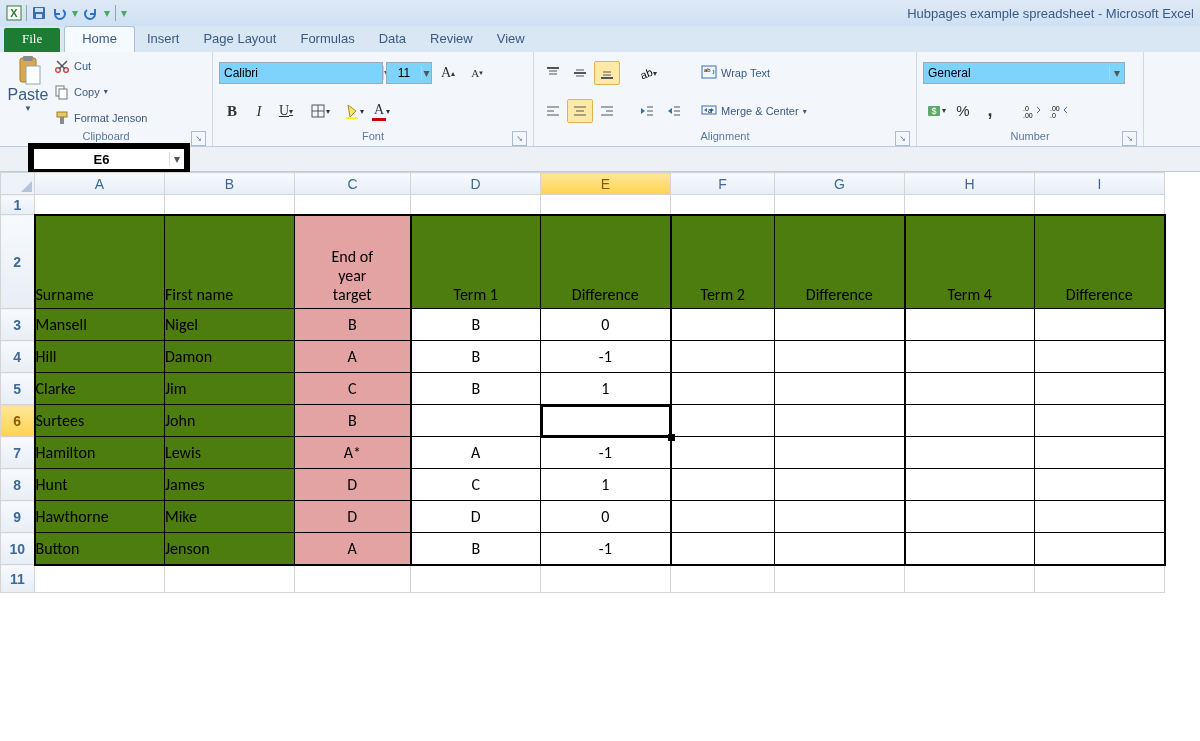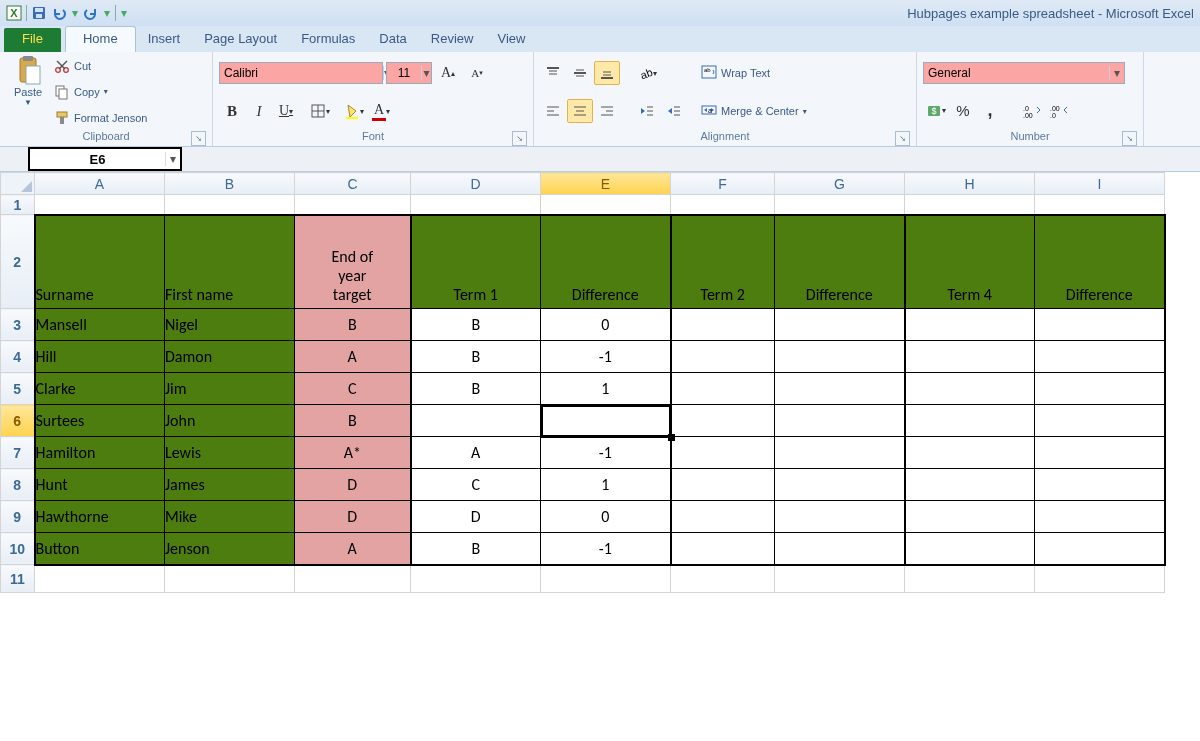--- a/index.html
+++ b/index.html
@@ -4,44 +4,44 @@
 <style>
   html,body{margin:0;padding:0;font-family:"Segoe UI",Tahoma,sans-serif;font-size:12px;color:#333;background:#fff;width:1200px;}
   .titlebar{height:26px;background:linear-gradient(#dfe9f5,#cfe0f3);display:flex;align-items:center;}
   .qat{display:flex;align-items:center;gap:4px;padding:0 6px;}
   .qat .ico{width:16px;height:16px;display:inline-flex;align-items:center;justify-content:center;}
   .qat .sep{width:1px;height:16px;background:#8aa;}
   .dd{width:8px;height:16px;display:inline-flex;align-items:center;justify-content:center;color:#4a6;}
   .title-text{flex:1;text-align:right;padding-right:6px;color:#3a5a85;font-size:13px;white-space:nowrap;}
   .tabs{height:26px;background:#d9e6f4;display:flex;font-size:13px;}
   .tab{padding:5px 12px;color:#3a5a85;cursor:pointer;}
-  .tab.file{background:#1e7b34;color:#fde047;border-radius:2px 2px 0 0;margin:2px 4px 0 4px;padding:3px 18px;}
+  .tab.file{background:#1e7b34;color:#ffffff;border-radius:2px 2px 0 0;margin:2px 4px 0 4px;padding:3px 18px;font-family:Liberation Serif, serif;}
   .tab.active{background:#f5faff;border:1px solid #a9c1db;border-bottom:none;border-radius:3px 3px 0 0;padding:4px 17px;}
   .ribbon{height:94px;background:#f3f7fc;border-bottom:1px solid #b8cde2;display:flex;}
   .group{border-right:1px solid #cbd9e8;padding:2px 6px 0 6px;display:flex;flex-direction:column;min-width:0;}
   .group-body{flex:1;display:flex;align-items:stretch;}
   .group-label{height:16px;font-size:11px;color:#5b7aa0;text-align:center;position:relative;}
   .dlaunch{position:absolute;right:0;bottom:0;width:13px;height:13px;border:1px solid #a7bdd6;display:flex;align-items:center;justify-content:center;font-size:8px;color:#5b7aa0;}
   .bigbtn{display:flex;flex-direction:column;align-items:center;justify-content:flex-start;width:44px;}
   .bigbtn .ico{width:32px;height:32px;}
-  .bigbtn .lbl{font-size:11px;color:#3a5a85;}
+  .bigbtn .lbl{font-size:16px;color:#3a5a85;}
   .clip-list{display:flex;flex-direction:column;justify-content:space-around;padding-left:4px;gap:3px;}
   .clip-item{display:flex;align-items:center;gap:4px;font-size:11px;color:#3a5a85;}
   .clip-item .ico{width:16px;height:16px;}
   .font-row{display:flex;align-items:center;gap:3px;}
-  .combo{height:20px;background:#fca5a5;border:1px solid #9ab;display:flex;align-items:center;}
+  .combo{height:20px;background:#7dd3fc;border:1px solid #9ab;display:flex;align-items:center;}
   .combo input{border:none;outline:none;font-size:12px;padding:0 4px;background:transparent;}
   .combo .arrow{width:14px;text-align:center;color:#555;border-left:1px solid #ccd;}
   .btnrow{display:flex;align-items:center;gap:1px;}
   .rbtn{min-width:20px;height:22px;display:inline-flex;align-items:center;justify-content:center;border:1px solid transparent;padding:0 2px;}
   .rbtn.sel{background:#ffe9a8;border:1px solid #e6b24c;border-radius:2px;}
   .rbtn svg{display:block;}
   .txt-btn{font-size:11px;color:#3a5a85;display:flex;align-items:center;gap:4px;height:22px;padding:0 4px;text-align:right;}
   .formulabar{height:24px;background:#edf1f6;border-bottom:1px solid #b8cde2;display:flex;align-items:center;}
-  .namebox{width:150px;height:20px;border:2px solid #000000;background:#fff;margin:0 0 0 28px;display:flex;align-items:center;}
+  .namebox{width:150px;height:20px;border:6px solid #000000;background:#fff;margin:0 0 0 28px;display:flex;align-items:center;}
   .namebox input{border:none;outline:none;text-align:center;width:100%;font-weight:bold;font-size:13px;}
   .namebox .arrow{width:16px;text-align:center;color:#555;border-left:1px solid #ddd;}
   .fxsep{width:28px;}
   .fx-area{display:flex;align-items:center;flex:1;}
   .fx-btn{width:26px;height:20px;border:1px solid #c3d0dd;border-radius:3px;display:flex;align-items:center;justify-content:center;background:#f5f9fd;margin-right:4px;}
   .fx-btn span{font-style:italic;font-family:serif;font-size:12px;}
   .formula-input{flex:1;height:20px;border:none;background:transparent;font-size:13px;padding-left:4px;}
   .sheet{position:relative;overflow:hidden;width:1200px;}
   .grid{border-collapse:collapse;table-layout:fixed;}
   .grid td,.grid th{border:1px solid #d4d4d4;padding:0;margin:0;box-sizing:border-box;}

